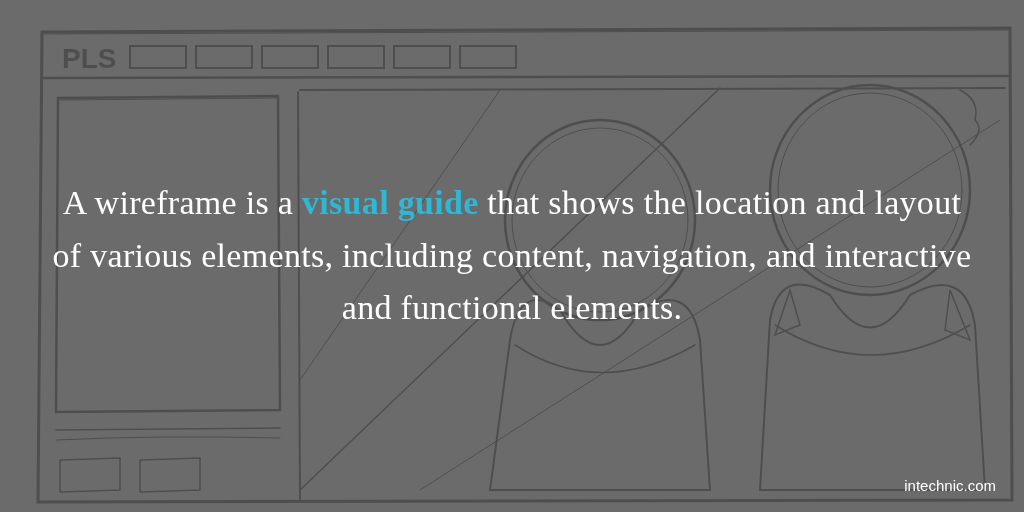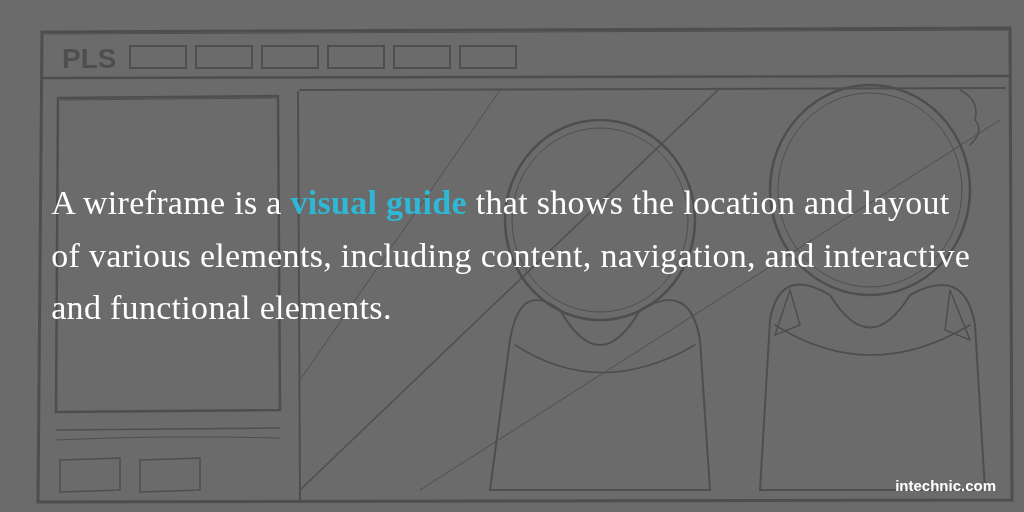--- a/index.html
+++ b/index.html
@@ -22,42 +22,42 @@
       width: 100%;
       height: 100%;
       opacity: 0.35;
     }
     .quote-container {
       position: absolute;
       top: 50%;
       left: 50%;
       transform: translate(-50%, -50%);
       width: 90%;
-      text-align: left;
+      text-align: center;
       z-index: 10;
     }
     .quote-text {
       font-size: 34px;
       line-height: 1.55;
       color: #ffffff;
       font-weight: 400;
       letter-spacing: 0.3px;
     }
     .highlight {
       color: #2eb8d6;
       font-weight: 700;
     }
     .attribution {
       position: absolute;
       bottom: 18px;
       right: 28px;
       color: #ffffff;
       font-family: Arial, Helvetica, sans-serif;
       font-size: 15px;
-      font-weight: 700;
+      font-weight: 400;
       z-index: 10;
     }
   </style>
 </head>
 <body>
 
 <svg class="sketch-layer" viewBox="0 0 1024 512" preserveAspectRatio="none">
   <g stroke="#1a1a1a" stroke-width="2" fill="none" stroke-linecap="round">
 
     <path d="M 42 32 L 1010 28 L 1012 500 L 38 502 Z" stroke-width="3"></path>

